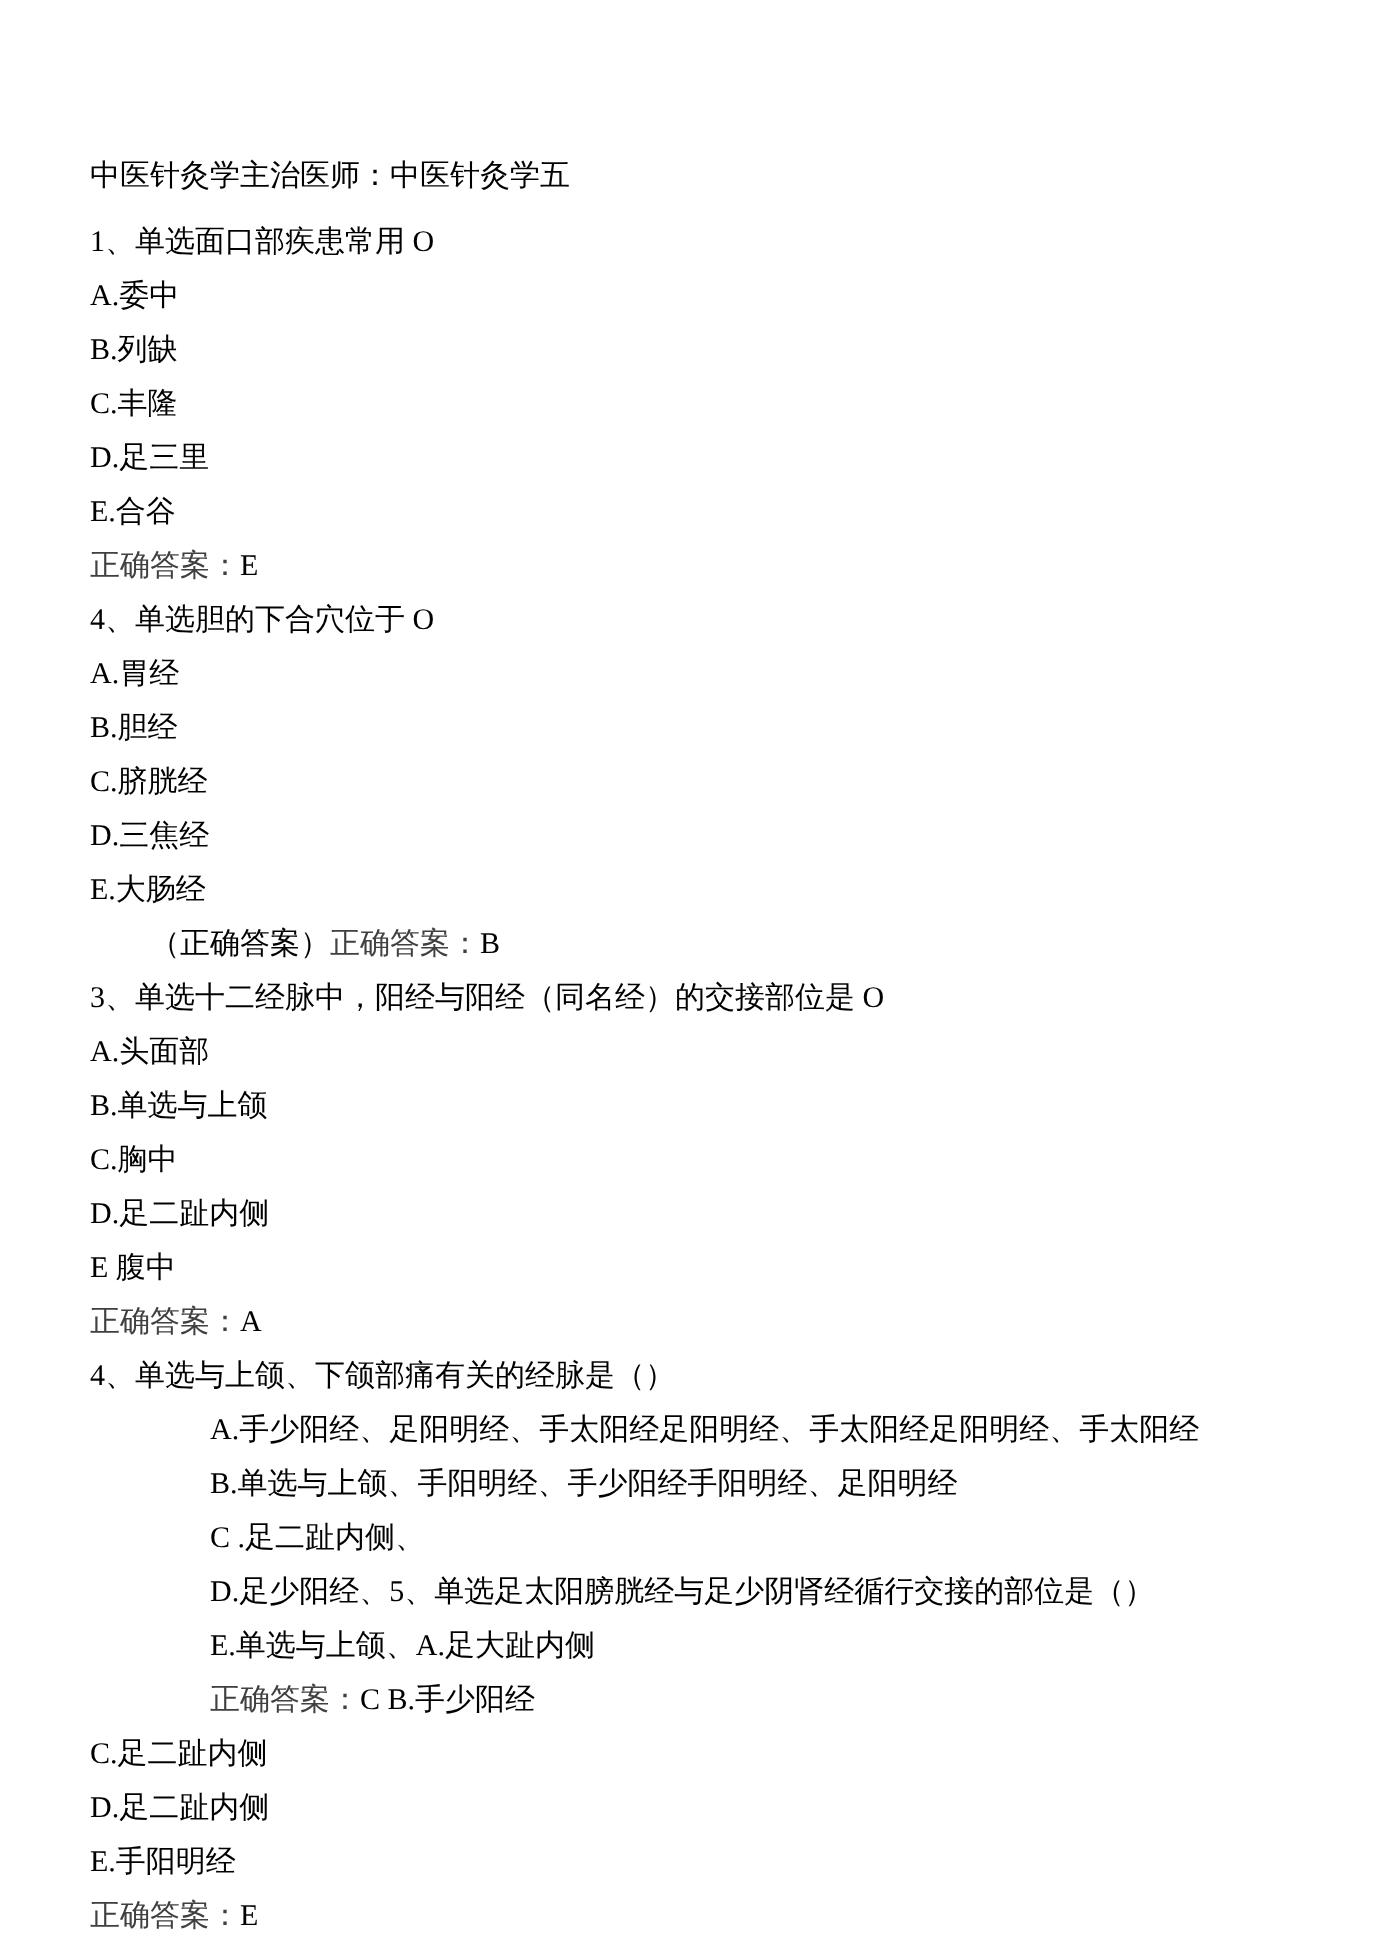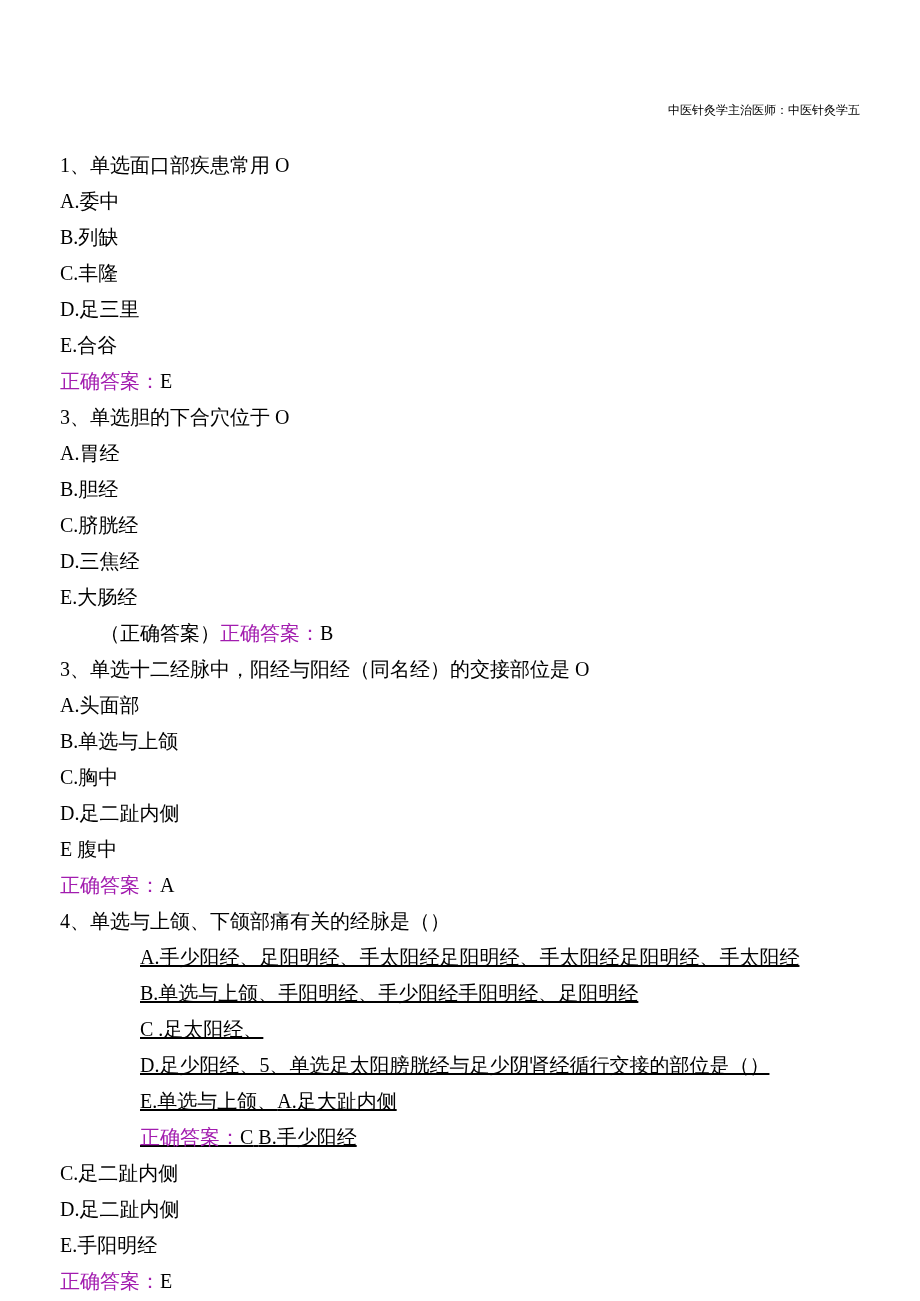--- a/index.html
+++ b/index.html
@@ -10,57 +10,56 @@
     body {
       font-family: "SimSun", "宋体", serif;
       font-size: 20px;
       line-height: 1.7;
       color: #000;
       background: #fff;
       padding: 100px 60px 60px 60px;
       width: 920px;
     }
     .title {
-      text-align: right;
-      margin-bottom: 28px;
-      font-size: 12px;
+      text-align: left;
+      margin-bottom: 10px;
+      font-size: 20px;
     }
     .answer-label {
-      color: #a21caf;
+      color: #404040;
     }
     .answer-value {
       color: #000;
     }
     .indented {
       padding-left: 40px;
     }
     .indented2 {
       padding-left: 80px;
-      text-decoration: underline;
     }
     .line {
       margin-bottom: 2px;
     }
   </style>
 </head>
 <body>
 
 <div class="title">中医针灸学主治医师：中医针灸学五</div>
 
 <div class="line">1、单选面口部疾患常用 O</div>
 <div class="line">A.委中</div>
 <div class="line">B.列缺</div>
 <div class="line">C.丰隆</div>
 <div class="line">D.足三里</div>
 <div class="line">E.合谷</div>
 <div class="line">
   <span class="answer-label">正确答案：</span><span class="answer-value">E</span>
 </div>
 
-<div class="line">3、单选胆的下合穴位于 O</div>
+<div class="line">4、单选胆的下合穴位于 O</div>
 <div class="line">A.胃经</div>
 <div class="line">B.胆经</div>
 <div class="line">C.脐胱经</div>
 <div class="line">D.三焦经</div>
 <div class="line">E.大肠经</div>
 <div class="line indented">
   <span>（正确答案）</span><span class="answer-label">正确答案：</span><span class="answer-value">B</span>
 </div>
 
 <div class="line">3、单选十二经脉中，阳经与阳经（同名经）的交接部位是 O</div>
@@ -69,21 +68,21 @@
 <div class="line">C.胸中</div>
 <div class="line">D.足二趾内侧</div>
 <div class="line">E 腹中</div>
 <div class="line">
   <span class="answer-label">正确答案：</span><span class="answer-value">A</span>
 </div>
 
 <div class="line">4、单选与上颌、下颌部痛有关的经脉是（）</div>
 <div class="line indented2">A.手少阳经、足阳明经、手太阳经足阳明经、手太阳经足阳明经、手太阳经</div>
 <div class="line indented2">B.单选与上颌、手阳明经、手少阳经手阳明经、足阳明经</div>
-<div class="line indented2">C .足太阳经、</div>
+<div class="line indented2">C .足二趾内侧、</div>
 <div class="line indented2">D.足少阳经、5、单选足太阳膀胱经与足少阴肾经循行交接的部位是（）</div>
 <div class="line indented2">
   <span>E.单选与上颌、</span><span>A.足大趾内侧</span>
 </div>
 <div class="line indented2">
   <span class="answer-label">正确答案：</span><span class="answer-value">C</span>&nbsp;<span>B.手少阳经</span>
 </div>
 
 <div class="line">C.足二趾内侧</div>
 <div class="line">D.足二趾内侧</div>

